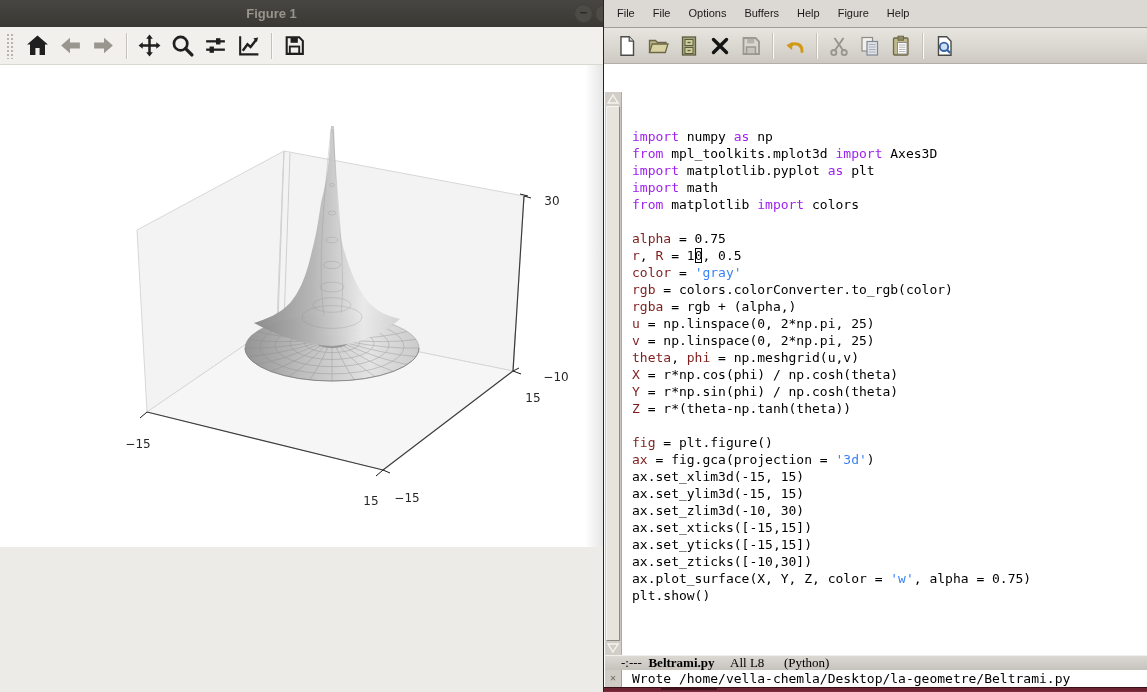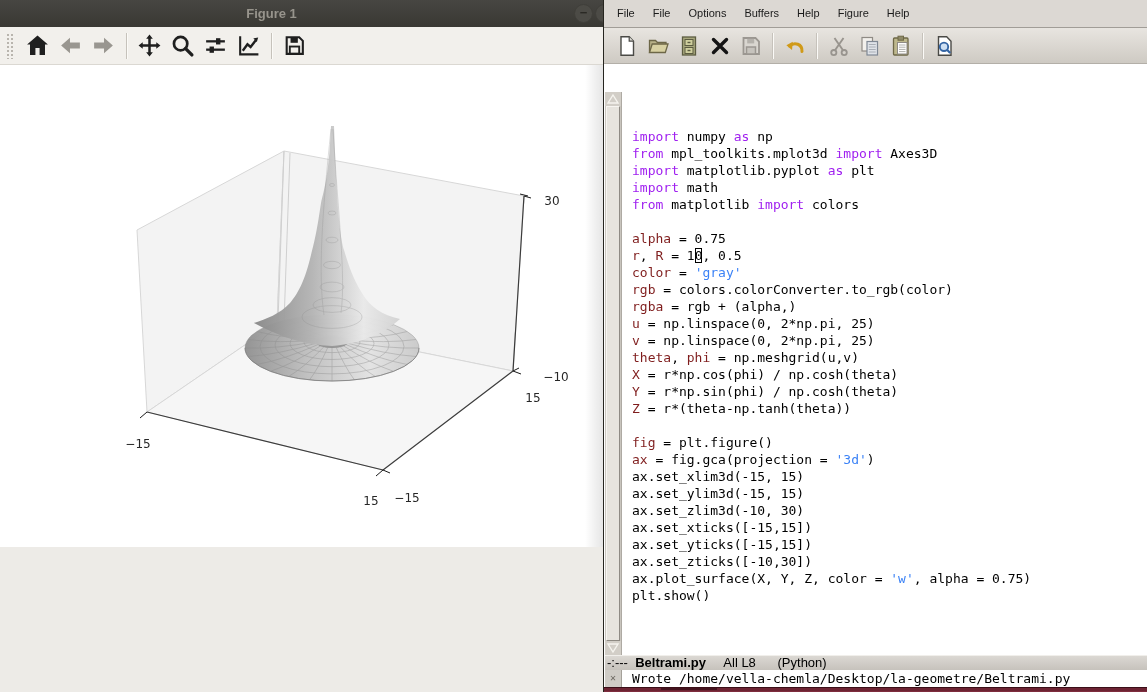--- a/index.html
+++ b/index.html
@@ -49,22 +49,22 @@
   #code{position:absolute;left:27px;top:3px;font-family:"DejaVu Sans Mono",monospace;
       font-size:13px;line-height:17px;color:#000;white-space:pre;margin-top:33px;}
   .tok-kw{color:#a020f0;}
   .tok-var{color:#7f1d1d;}
   .tok-str{color:#3b82f6;}
   .tok-cur{box-shadow:inset 0 0 0 1px #000;}
   
   #emacs-modeline{position:absolute;top:655px;left:1px;right:0;height:16px;
       background:linear-gradient(#dbd8d3,#c6c2bc);
       border-top:1px solid #f1efeb;border-bottom:1px solid #8b877f;box-sizing:border-box;
-      font-family:Liberation Sans, sans-serif;font-size:13px;line-height:13px;color:#000;
-      white-space:pre;padding-left:2px;}
+      font-family:Liberation Serif, serif;font-size:13px;line-height:13px;color:#000;
+      white-space:pre;padding-left:16px;}
   #emacs-modeline b{font-weight:bold;}
   
   #emacs-minibuffer{position:absolute;top:670px;left:1px;right:0;height:17px;background:#fff;
       font-family:"DejaVu Sans Mono",monospace;font-size:13px;line-height:17px;color:#000;white-space:pre;}
   #mini-box{position:absolute;left:0;top:0;width:17px;height:17px;background:#cfccc6;
       border-right:1px solid #a5a19a;box-sizing:border-box;color:#6e6a63;
       font-size:10px;line-height:16px;text-align:center;}
   #mini-msg{position:absolute;left:27px;top:0;}
   
   #behind-strip{position:absolute;left:604px;bottom:0;width:543px;height:5px;

